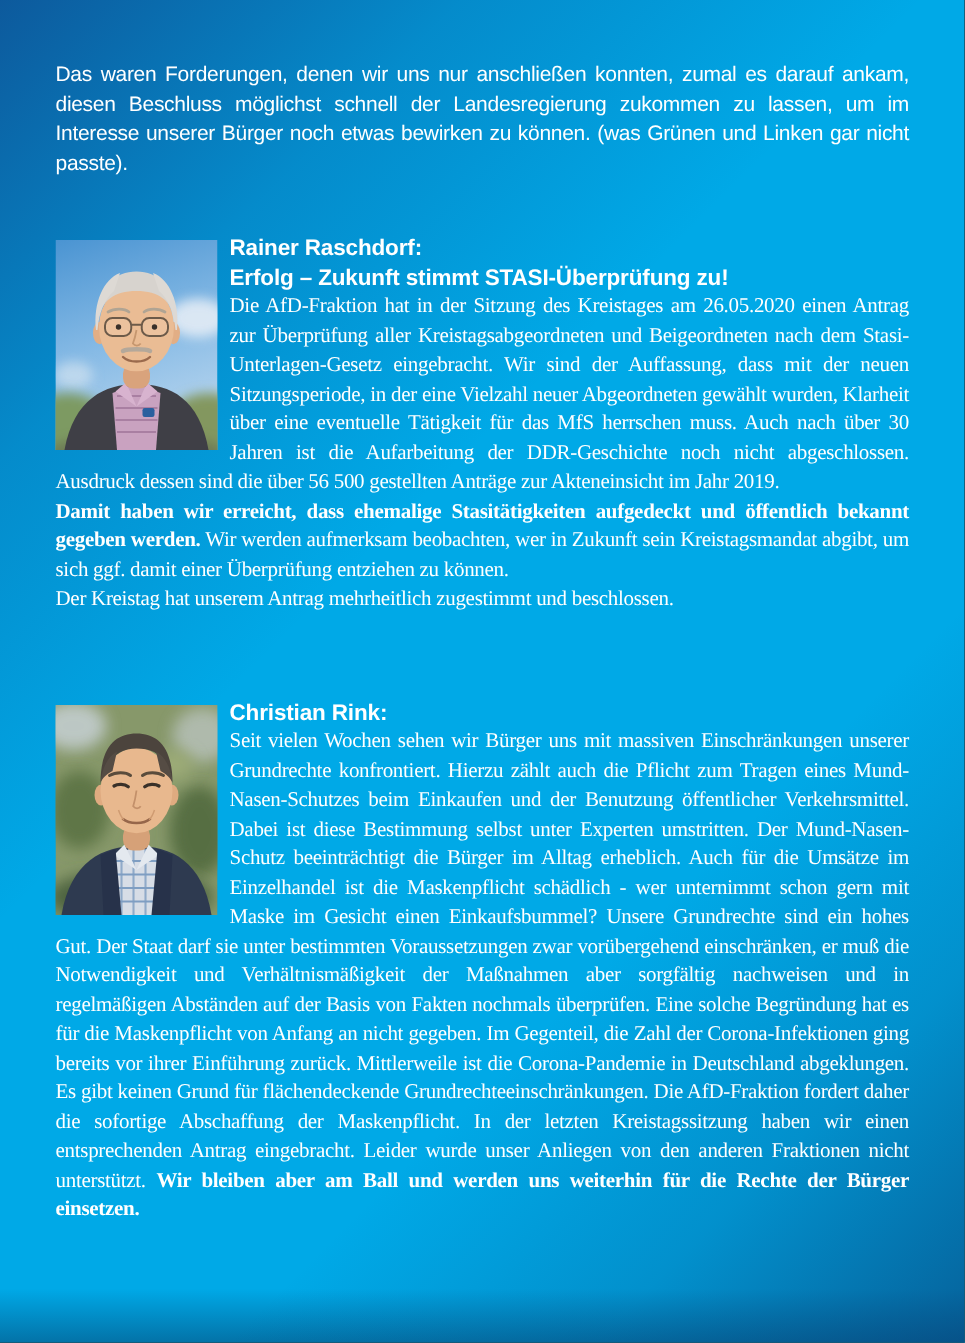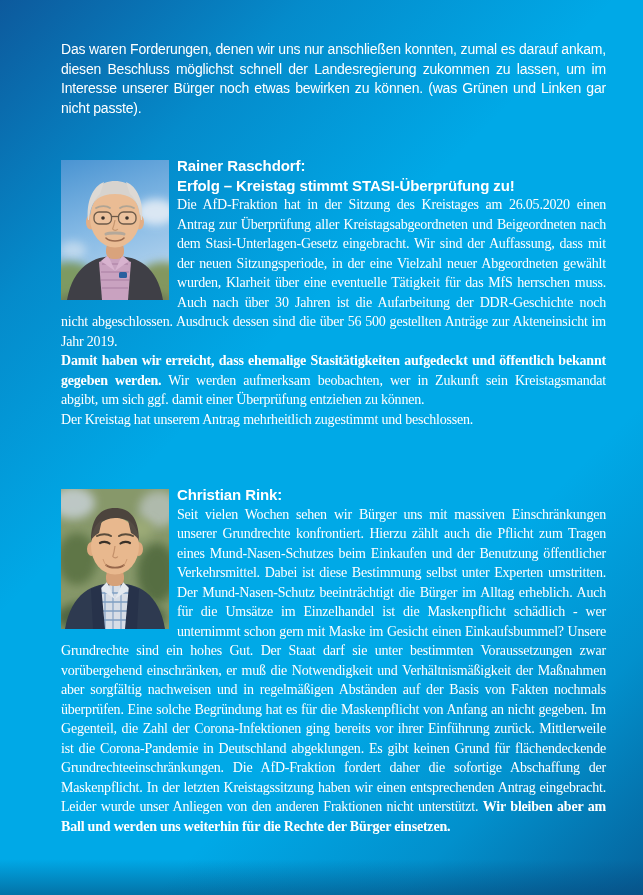--- a/index.html
+++ b/index.html
@@ -10,21 +10,21 @@
     margin:0 auto;
     overflow:hidden;
     color:#ffffff;
     font-family:"Liberation Sans", sans-serif;
     background:
       linear-gradient(135deg, rgba(16,70,138,0.80) 0%, rgba(16,70,138,0.30) 20%, rgba(16,70,138,0) 40%),
       linear-gradient(315deg, rgba(8,70,125,0.72) 0%, rgba(8,70,125,0.25) 16%, rgba(8,70,125,0) 32%),
       linear-gradient(to top, rgba(6,60,104,0.50) 0%, rgba(6,60,104,0) 4%),
       #00a9e7;
   }
-  .content { padding:40px 37px 0 37px;margin-left:24px; }
+  .content { padding:40px 37px 0 37px; }
 
   .body-text, .intro {
     font-size:14px;
     line-height:19.5px;
     letter-spacing:-0.2px;
     text-align:justify;
   }
   .intro { margin-bottom:38px; }
   .body-text p { margin:0;font-family:Liberation Serif, serif; }
   strong { font-weight:bold; }
@@ -94,21 +94,21 @@
           <rect x="57.5" y="52" width="17.5" height="12" rx="5" fill="rgba(255,255,255,0.10)" stroke="#6c5a49" stroke-width="1.3"></rect>
           <path d="M50.5 56.5 L57.5 56.5" stroke="#6c5a49" stroke-width="1.3"></path>
           <circle cx="42" cy="58" r="1.8" fill="#39302a"></circle>
           <circle cx="66" cy="58" r="1.8" fill="#39302a"></circle>
           <path d="M54 60 C53.3 64 52.4 67 51.6 69 C53 70.8 55.5 70.8 56.8 69" stroke="#c6976f" stroke-width="1.2" fill="none"></path>
           <path d="M45 74 C48 72.5 60 72.5 63 74" stroke="#b4a89a" stroke-width="3" fill="none" stroke-linecap="round"></path>
           <path d="M45 78 C49 82 59 82 63 78" stroke="#9a6a4d" stroke-width="1.6" fill="none" stroke-linecap="round"></path>
         </svg>
       </figure>
       <h2>Rainer Raschdorf:</h2>
-      <h2>Erfolg – Kreistag stimmt STASI-Überprüfung zu!</h2>
+      <h2>Erfolg – Zukunft stimmt STASI-Überprüfung zu!</h2>
       <div class="body-text">
         <p><span>Die AfD-Fraktion hat in der Sitzung des Kreistages am 26.05.2020 einen Antrag zur Überprüfung aller Kreistagsabgeordneten und Beigeordneten nach dem Stasi-Unterlagen-Gesetz eingebracht. Wir sind der Auffassung, dass mit der neuen Sitzungsperiode, in der eine Vielzahl neuer Abgeordneten gewählt wurden, Klarheit über eine eventuelle Tätigkeit für das MfS herrschen muss. Auch nach über 30 Jahren ist die Aufarbeitung der DDR-Geschichte noch nicht abgeschlossen. Ausdruck dessen sind die über 56 500 gestellten Anträge zur Akteneinsicht im Jahr 2019.</span></p>
         <p><strong>Damit haben wir erreicht, dass ehemalige Stasitätigkeiten aufgedeckt und öffentlich bekannt gegeben werden.</strong><span> Wir werden aufmerksam beobachten, wer in Zukunft sein Kreistagsmandat abgibt, um sich ggf. damit einer Überprüfung entziehen zu können.</span></p>
         <p><span>Der Kreistag hat unserem Antrag mehrheitlich zugestimmt und beschlossen.</span></p>
       </div>
     </section>
 
     <section class="article sec-rink">
       <figure class="photo">
         <svg viewBox="0 0 108 140" aria-hidden="true">

